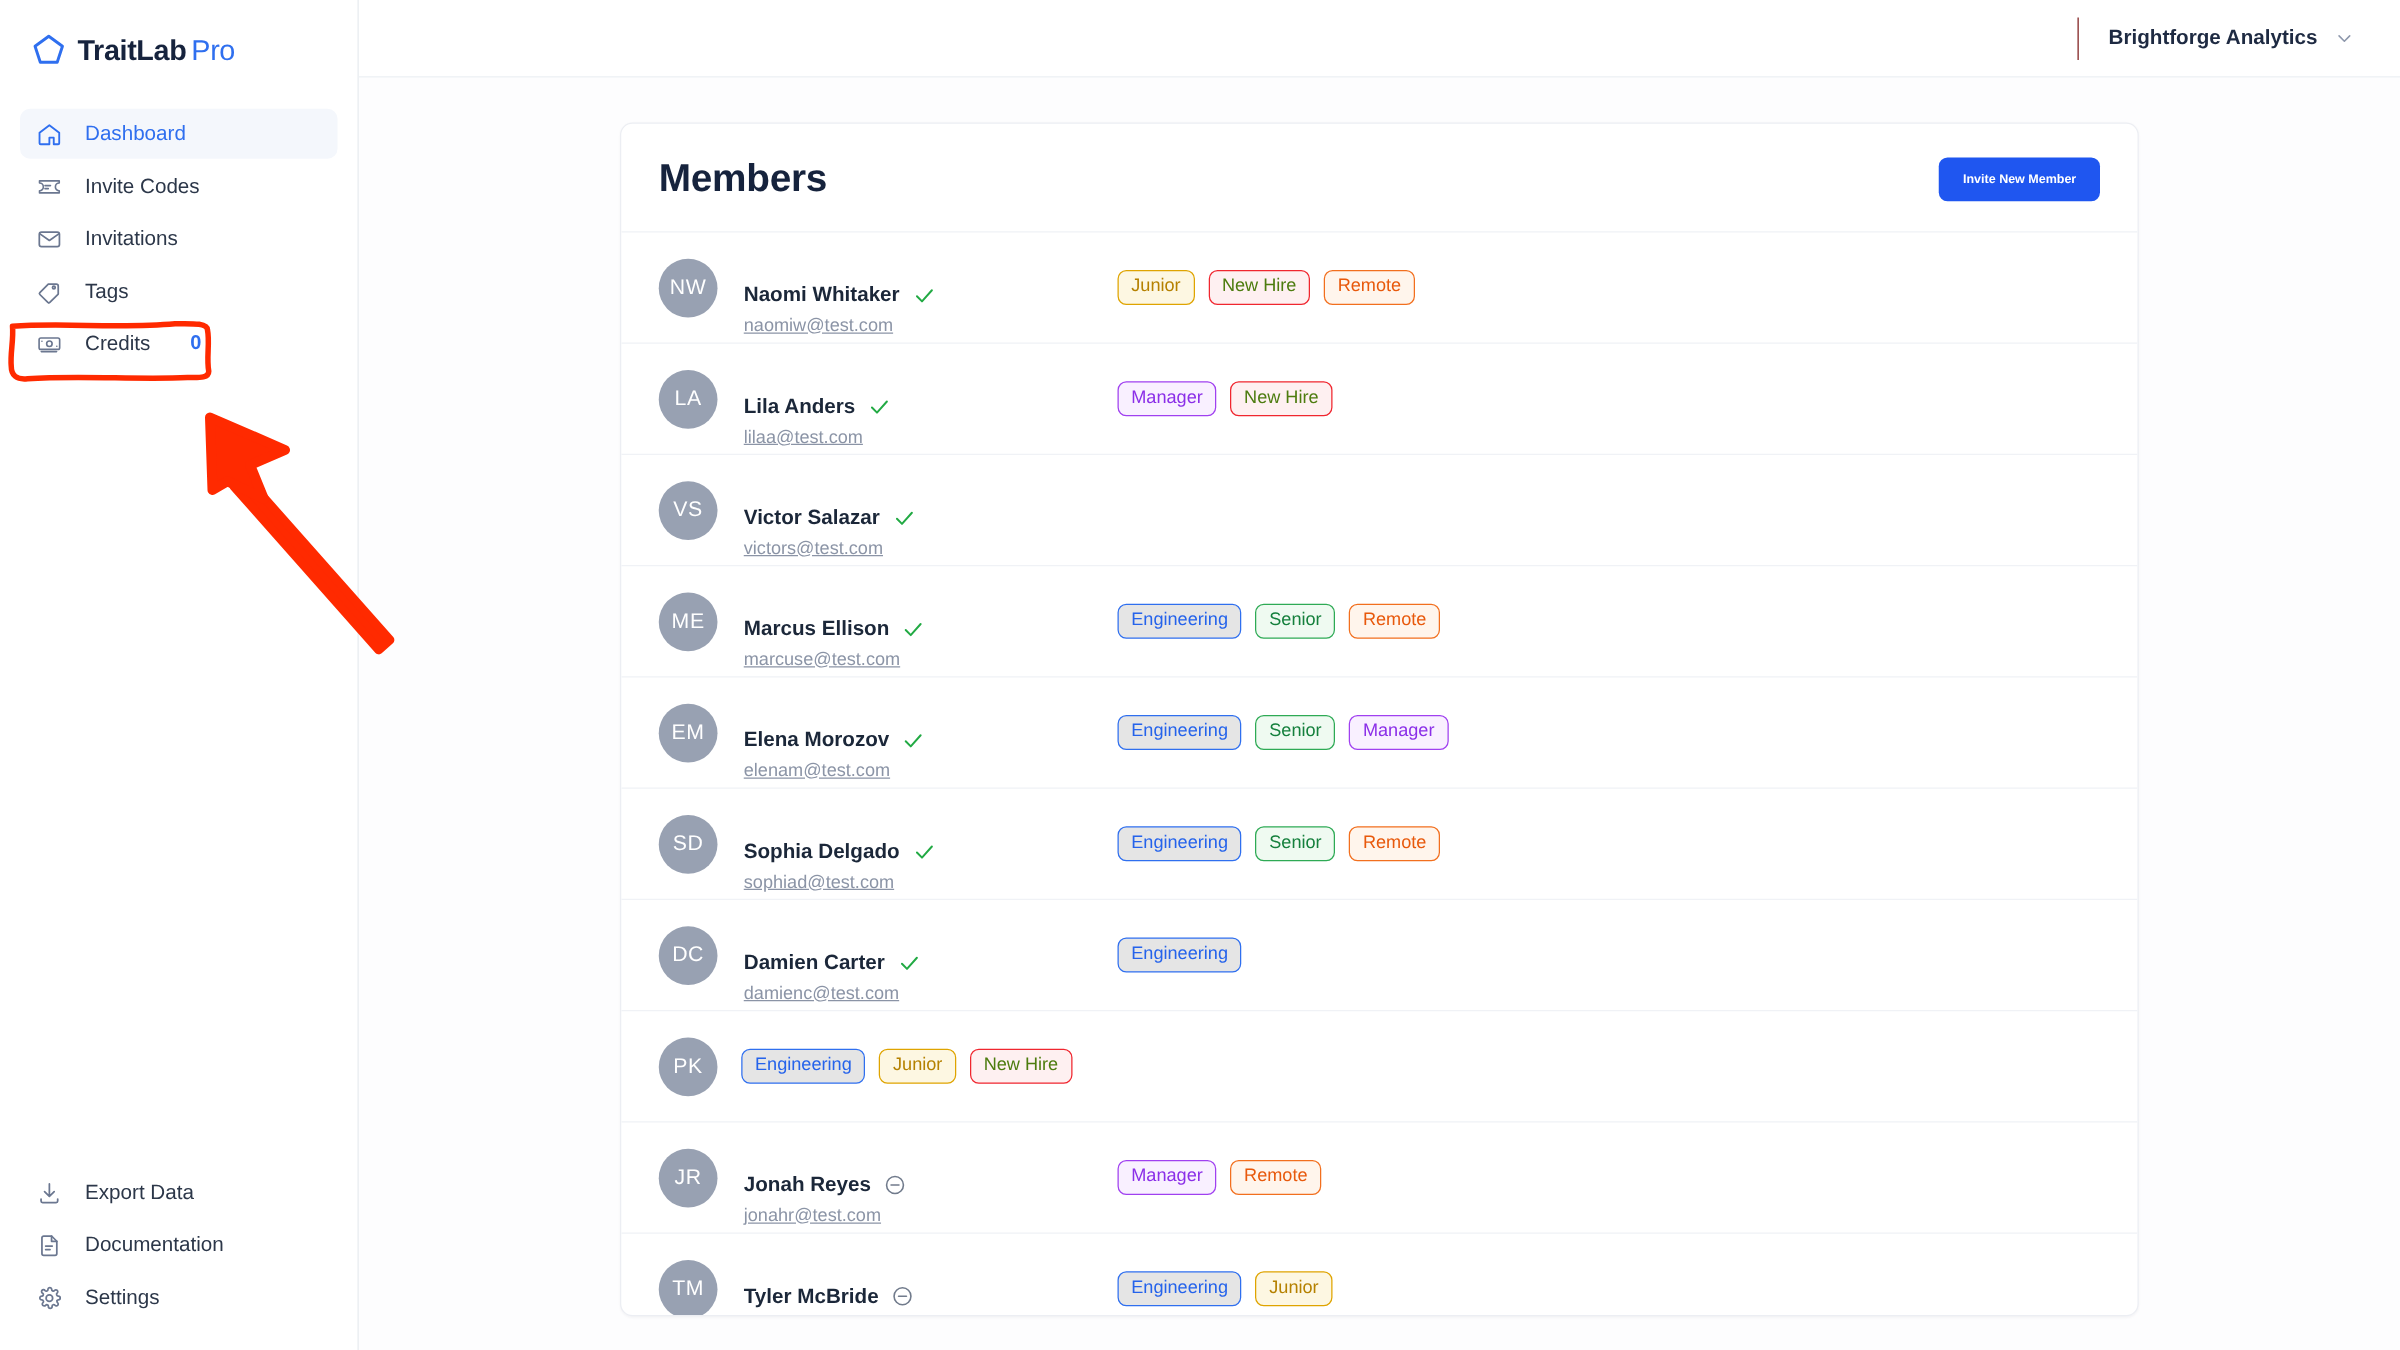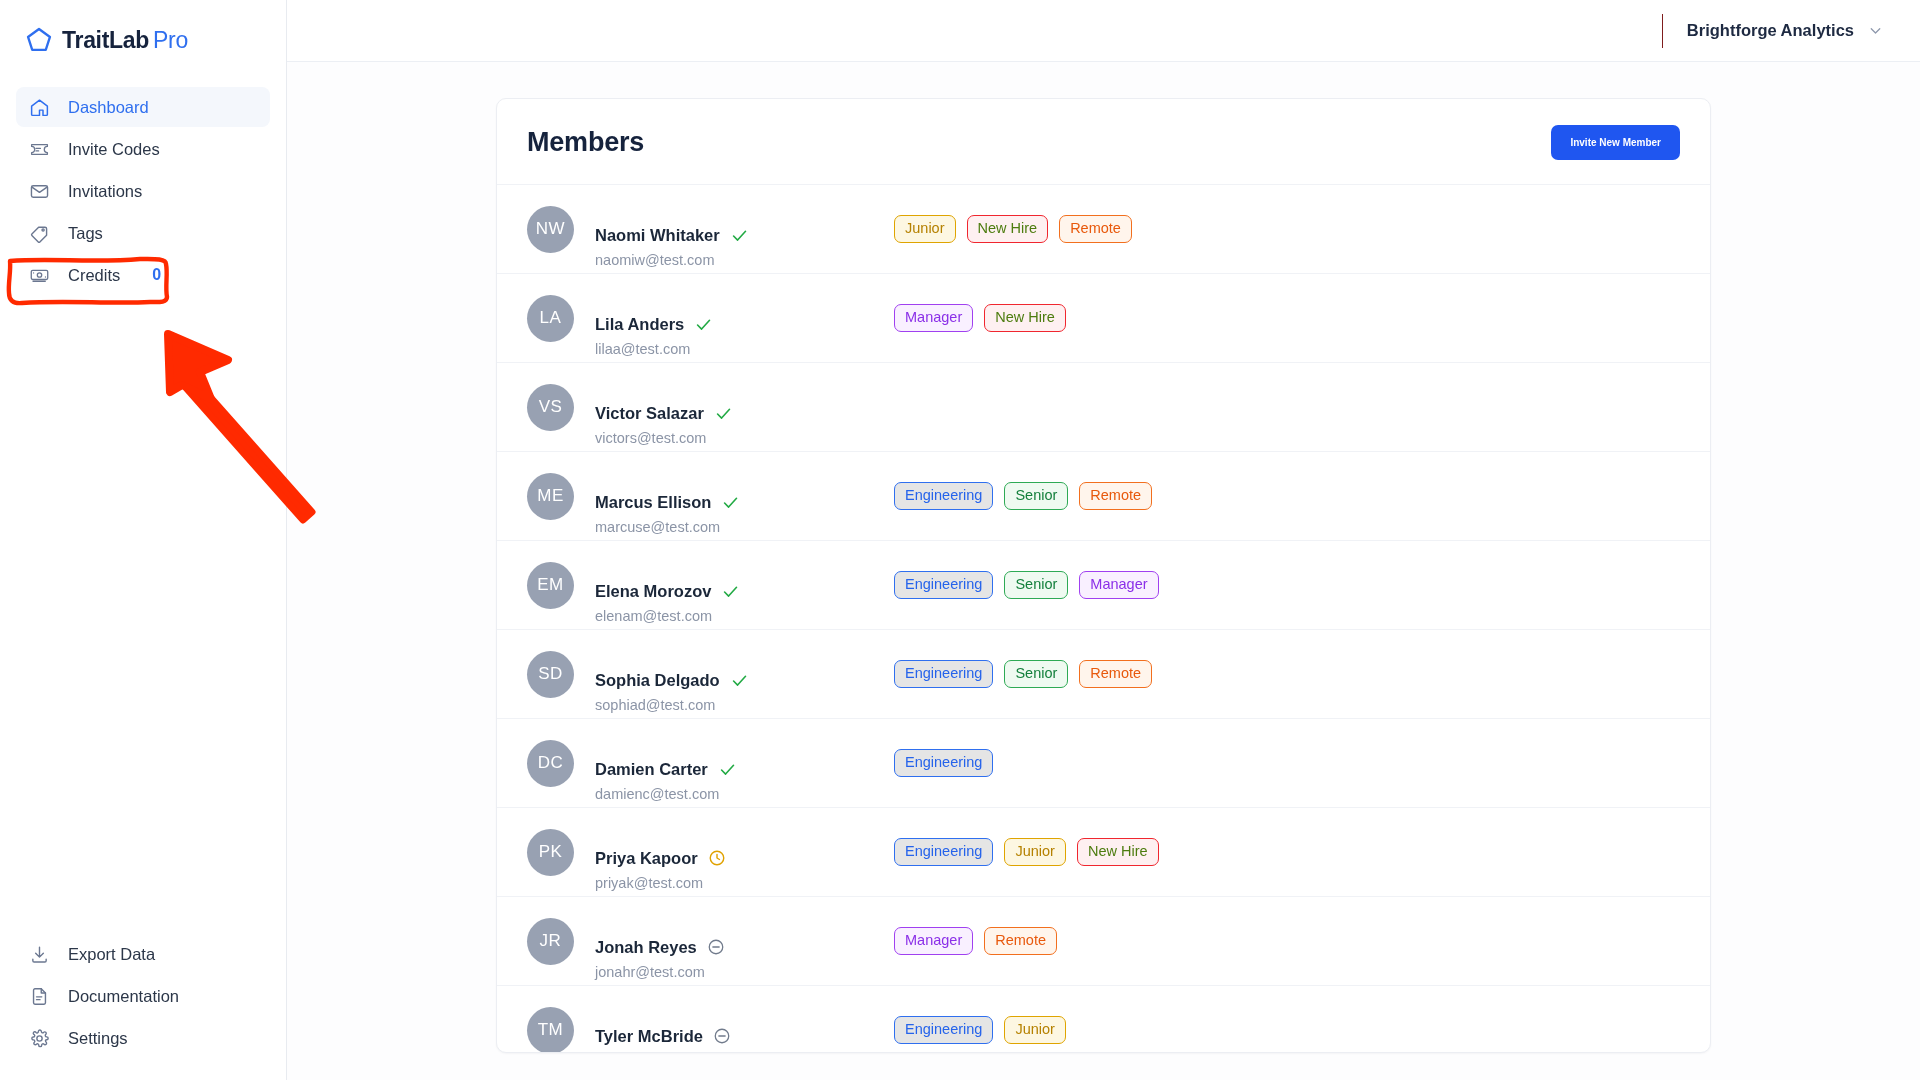--- a/index.html
+++ b/index.html
@@ -67,21 +67,21 @@
     border: 1px solid #eceef3;
     border-radius: 10px;
     box-shadow: 0 1px 2px rgba(20,30,60,0.04);
     height: 955px;
     overflow: hidden;
   }
   .card-head {
     display: flex; align-items: center; justify-content: space-between;
     padding: 26px 30px 24px 30px;
   }
-  .card-title { font-size: 27px; font-weight: 600; color: #16233d; letter-spacing: -0.2px; }
+  .card-title { font-size: 31px; font-weight: 600; color: #16233d; letter-spacing: -0.2px; }
   .invite-btn {
     background: #1f56f0; color: #ffffff;
     border: none; border-radius: 7px;
     font-family: "Liberation Sans", sans-serif;
     font-size: 10px; font-weight: 700;
     padding: 12px 19px; cursor: pointer;
     white-space: nowrap;
   }
 
   .member-row {
@@ -91,21 +91,21 @@
   }
   .avatar {
     width: 47px; height: 47px; flex: 0 0 47px; border-radius: 50%;
     background: #98a1b2; color: #ffffff;
     display: flex; align-items: center; justify-content: center;
     font-size: 17px; font-weight: 400; letter-spacing: 0.5px;
   }
   .who { margin-left: 21px; width: 280px; flex: 0 0 280px; }
   .who-name-line { display: flex; align-items: center; gap: 10px; margin-top: 35px; }
   .who-name { font-size: 16.5px; font-weight: 700; color: #1b2739; white-space: nowrap; }
-  .who-email { font-size: 14.5px; color: #8b94a6; margin-top: 7px; white-space: nowrap; }
+  .who-email { font-size: 14.5px; color: #8b94a6; margin-top: 7px; white-space: nowrap; text-decoration: underline; }
   .status-ico { display: flex; align-items: center; }
 
   .tags { display: flex; align-items: center; gap: 11px; margin-left: 19px; }
   .tag {
     font-size: 14.5px; font-weight: 400;
     padding: 4px 10px 5px 10px;
     border-radius: 7px; border: 1.6px solid; white-space: nowrap; line-height: 1.15;
     cursor: pointer;
   }
   .tag.blue   { color: #2563eb; border-color: #2f6fef; background: #e5e5e5; }
@@ -364,32 +364,20 @@
                   </span>
                 </div>
                 <div class="who-email">damienc@test.com</div>
               </div>
               <div class="tags">
                 <span class="tag blue">Engineering</span>
               </div>
             </div>
             <div class="member-row">
               <div class="avatar">PK</div>
-              <div class="who">
-                <div class="who-name-line">
-                  <span class="who-name">Priya Kapoor</span>
-                  <span class="status-ico">
-                    <svg width="18" height="18" viewBox="0 0 24 24" fill="none" stroke="#e0a200" stroke-width="1.9" stroke-linecap="round" stroke-linejoin="round">
-                      <circle cx="12" cy="12" r="9"></circle>
-                      <path d="M12 7.2V12l3.3 2"></path>
-                    </svg>
-                  </span>
-                </div>
-                <div class="who-email">priyak@test.com</div>
-              </div>
               <div class="tags">
                 <span class="tag blue">Engineering</span>
                 <span class="tag yellow">Junior</span>
                 <span class="tag red">New Hire</span>
               </div>
             </div>
             <div class="member-row">
               <div class="avatar">JR</div>
               <div class="who">
                 <div class="who-name-line">

